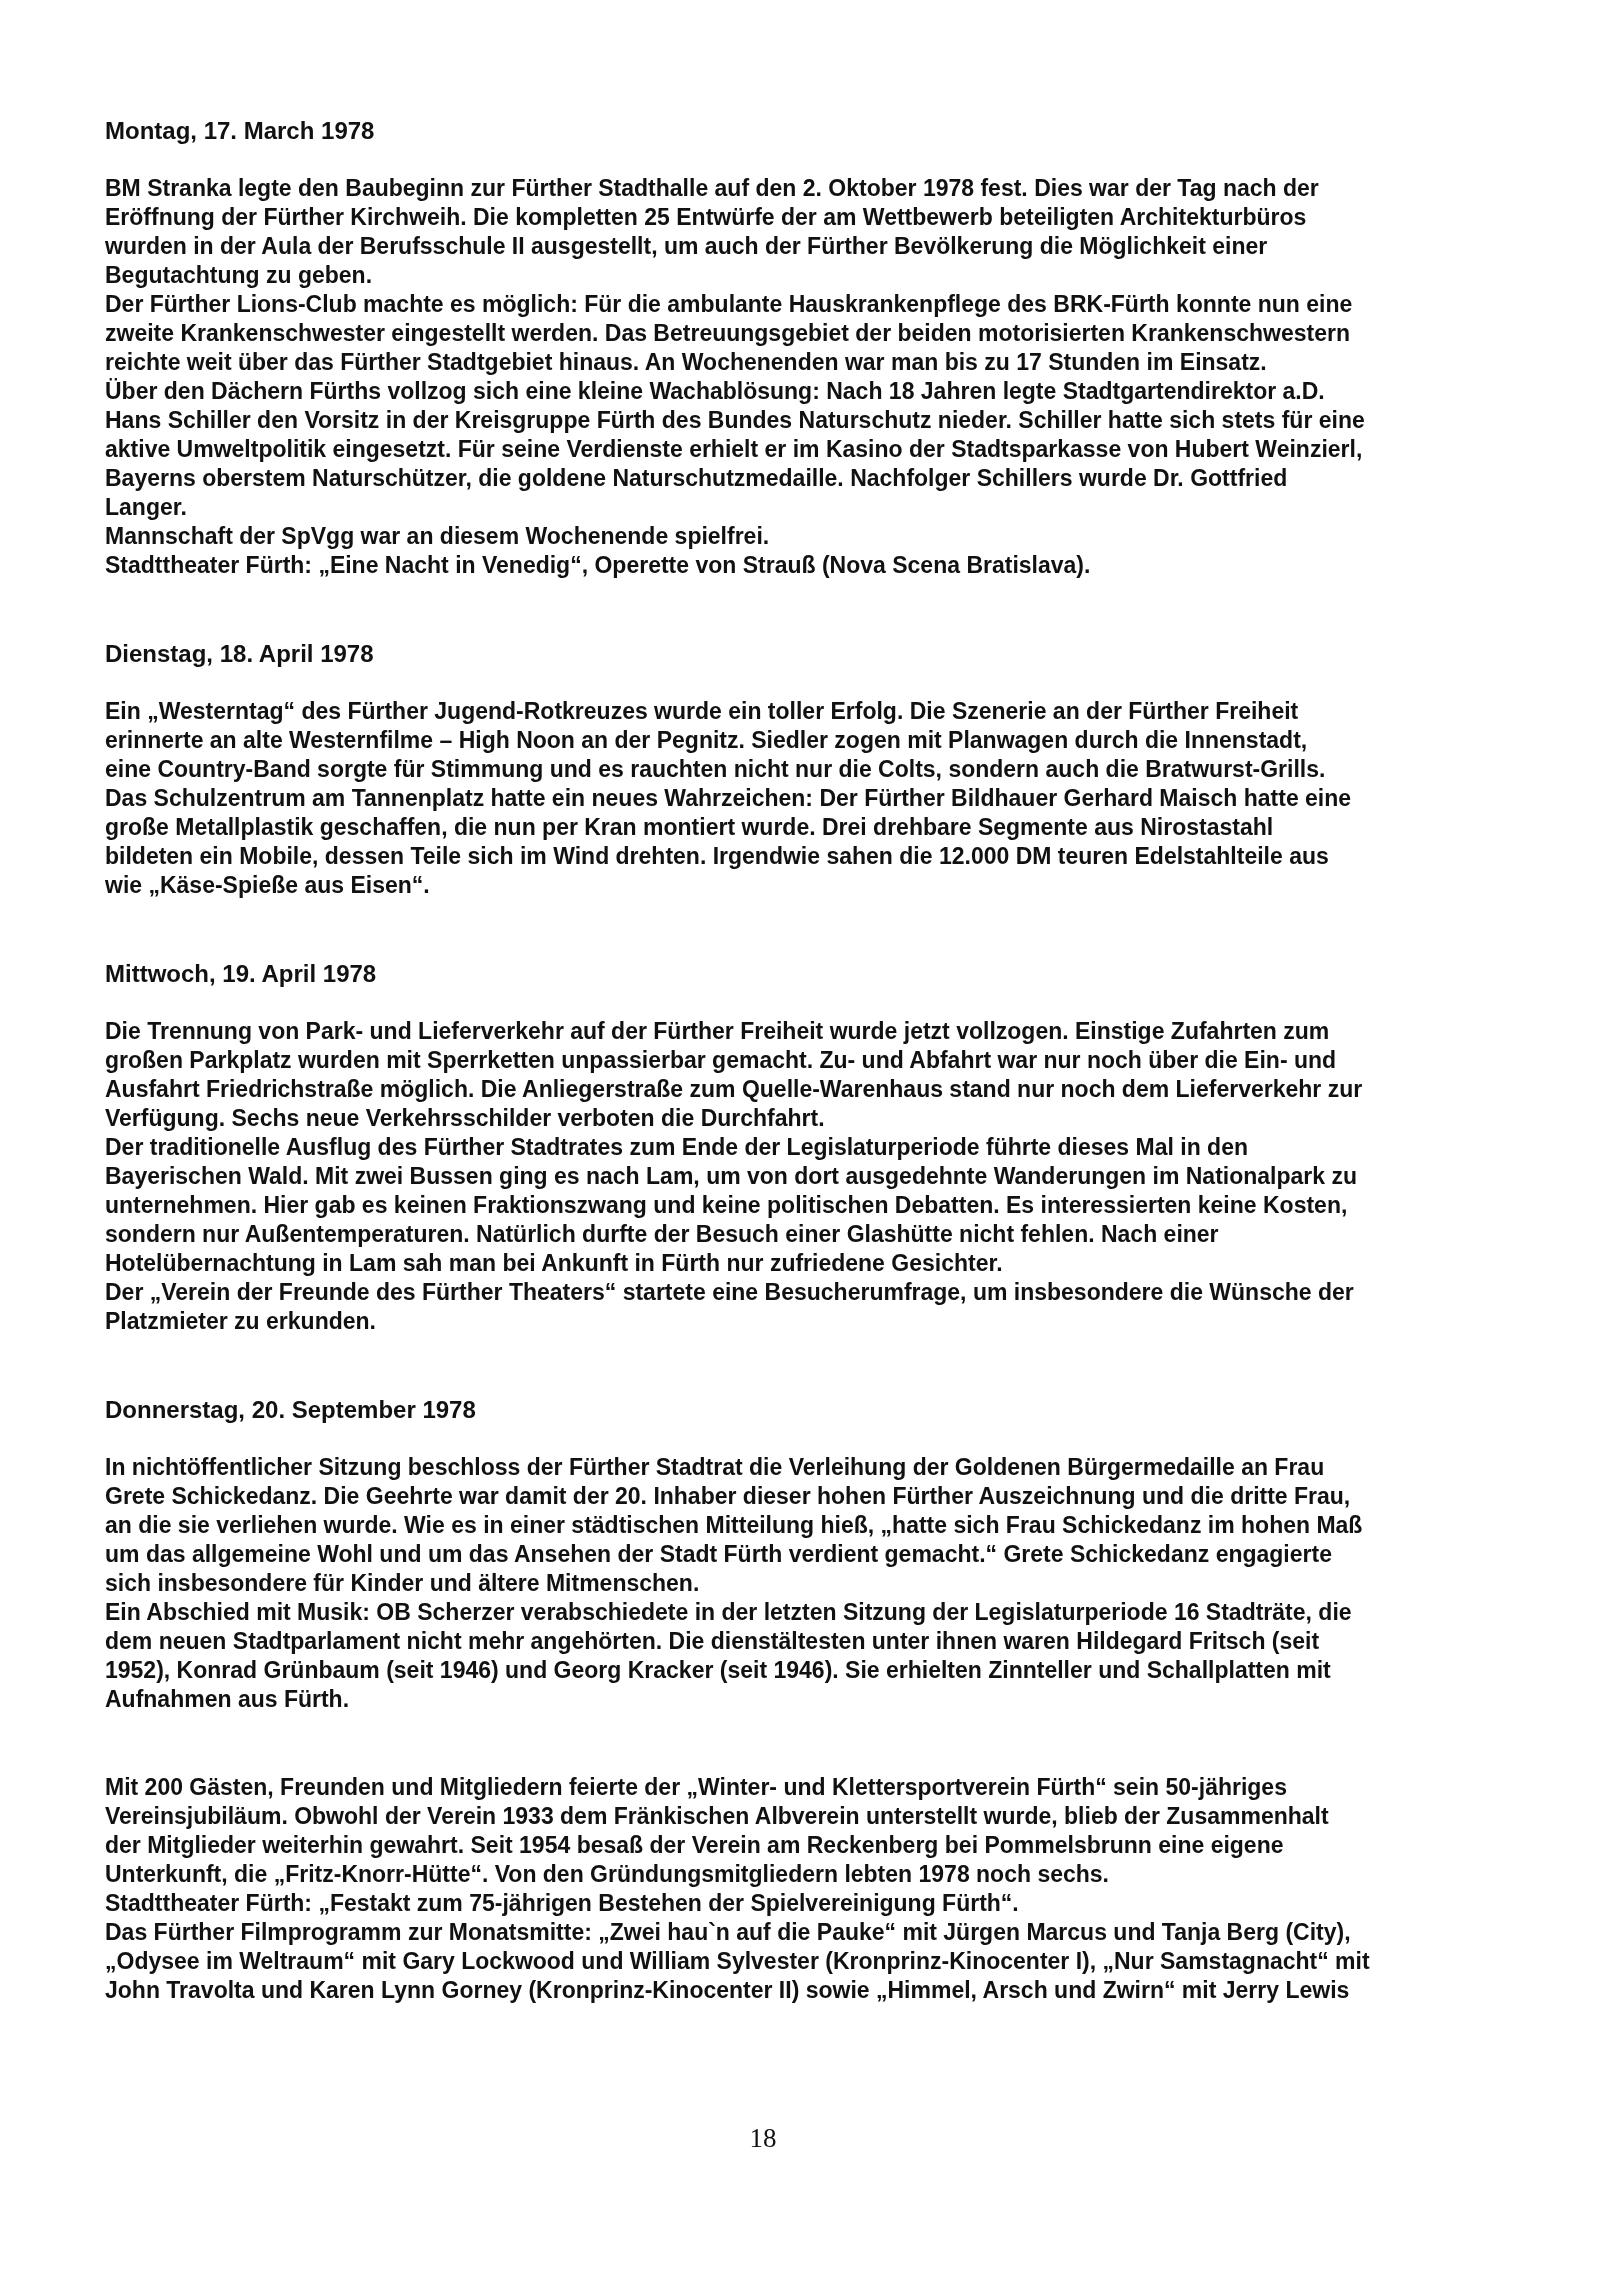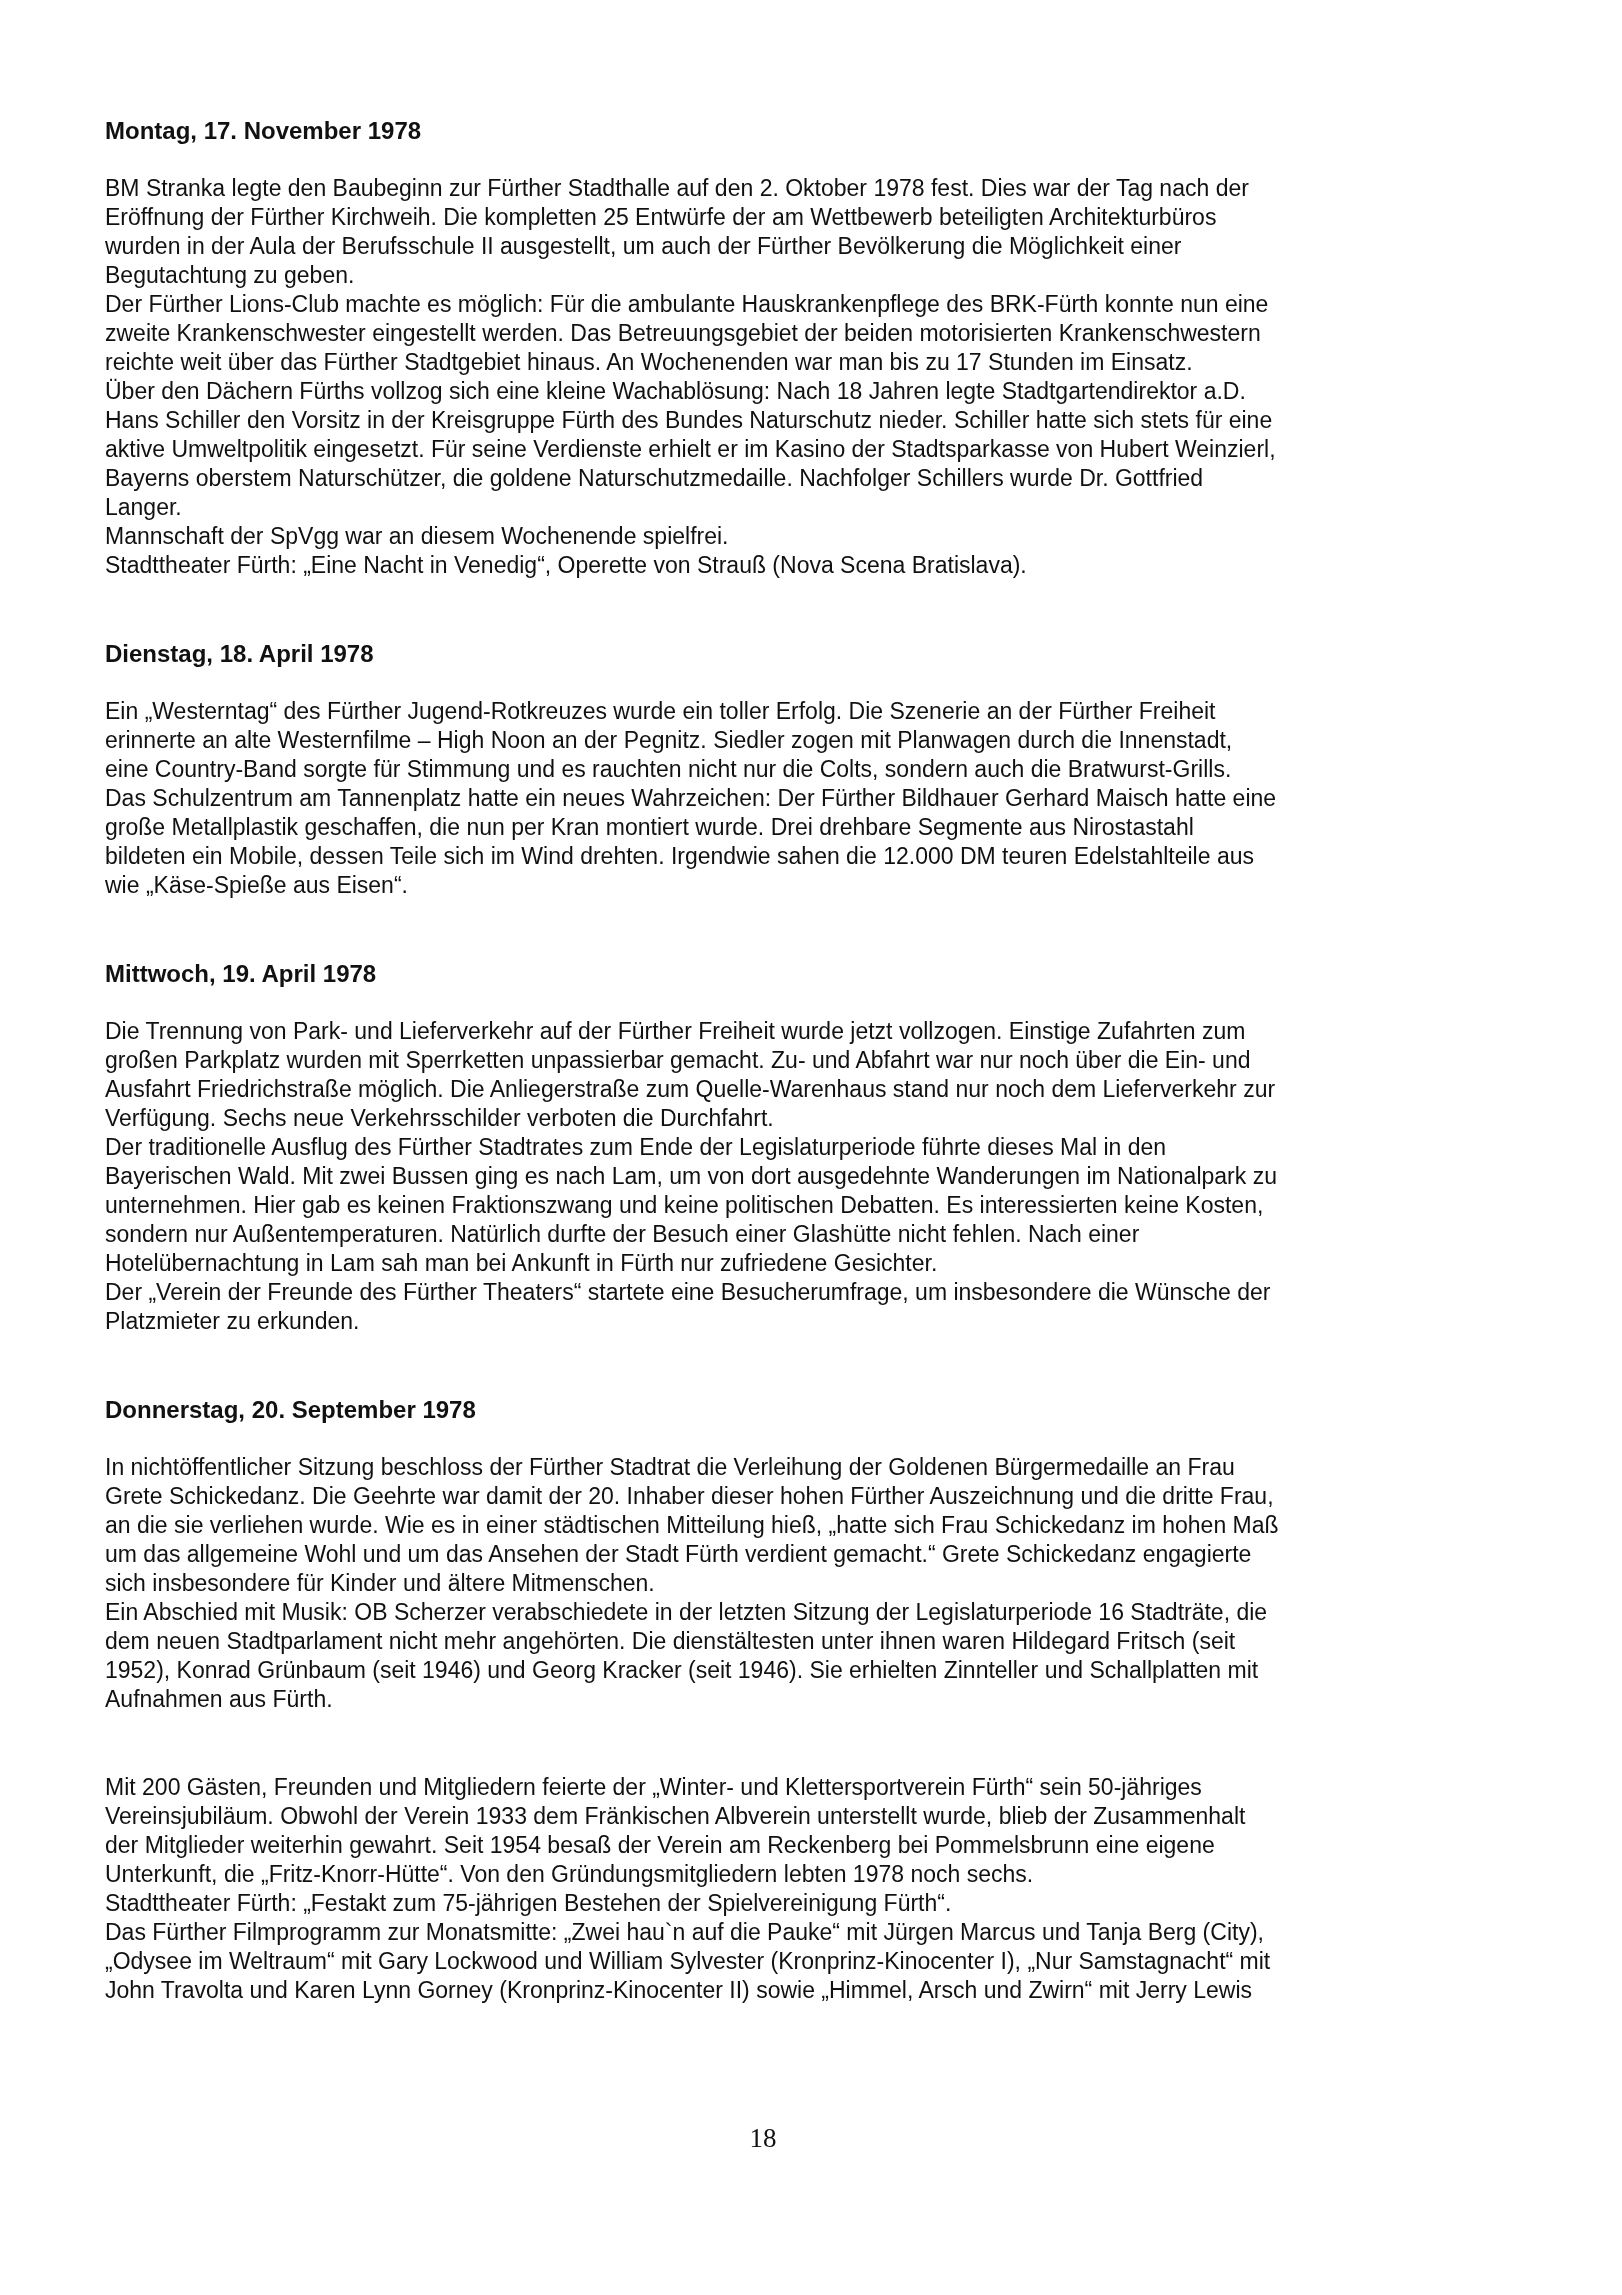--- a/index.html
+++ b/index.html
@@ -32,40 +32,41 @@
     line-height: 29px;
     font-weight: bold;
     margin: 0 0 29px 0;
     padding: 0;
   }
   .day-text {
     margin: 0;
     white-space: pre-line;
     font-size: 23px;
     line-height: 29px;
+    font-weight: bold;
   }
   .page-footer {
     position: absolute;
     left: 0;
     top: 2122px;
     width: 1526px;
     text-align: center;
     font-family: "Liberation Serif", serif;
     font-size: 27px;
     line-height: 32px;
     color: #111111;
   }
 </style>
 </head>
 <body>
 
 <div class="page">
   <main class="content" id="document-body">
       <section class="day-section">
-        <h2 class="day-heading">Montag, 17. November 1978</h2>
+        <h2 class="day-heading">Montag, 17. March 1978</h2>
         <div class="day-text">BM Stranka legte den Baubeginn zur Fürther Stadthalle auf den 2. Oktober 1978 fest. Dies war der Tag nach der
 Eröffnung der Fürther Kirchweih. Die kompletten 25 Entwürfe der am Wettbewerb beteiligten Architekturbüros
 wurden in der Aula der Berufsschule II ausgestellt, um auch der Fürther Bevölkerung die Möglichkeit einer
 Begutachtung zu geben.
 Der Fürther Lions-Club machte es möglich: Für die ambulante Hauskrankenpflege des BRK-Fürth konnte nun eine
 zweite Krankenschwester eingestellt werden. Das Betreuungsgebiet der beiden motorisierten Krankenschwestern
 reichte weit über das Fürther Stadtgebiet hinaus. An Wochenenden war man bis zu 17 Stunden im Einsatz.
 Über den Dächern Fürths vollzog sich eine kleine Wachablösung: Nach 18 Jahren legte Stadtgartendirektor a.D.
 Hans Schiller den Vorsitz in der Kreisgruppe Fürth des Bundes Naturschutz nieder. Schiller hatte sich stets für eine
 aktive Umweltpolitik eingesetzt. Für seine Verdienste erhielt er im Kasino der Stadtsparkasse von Hubert Weinzierl,

